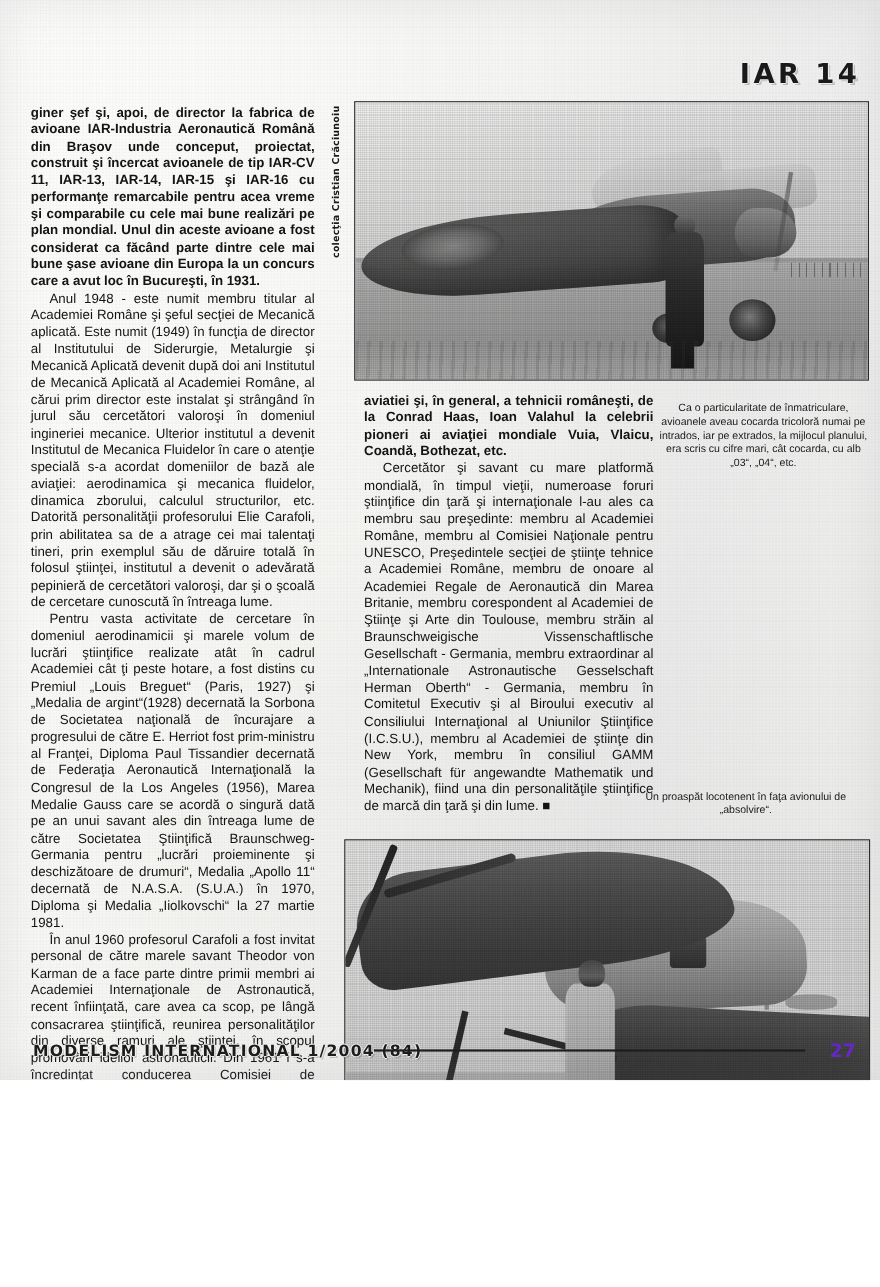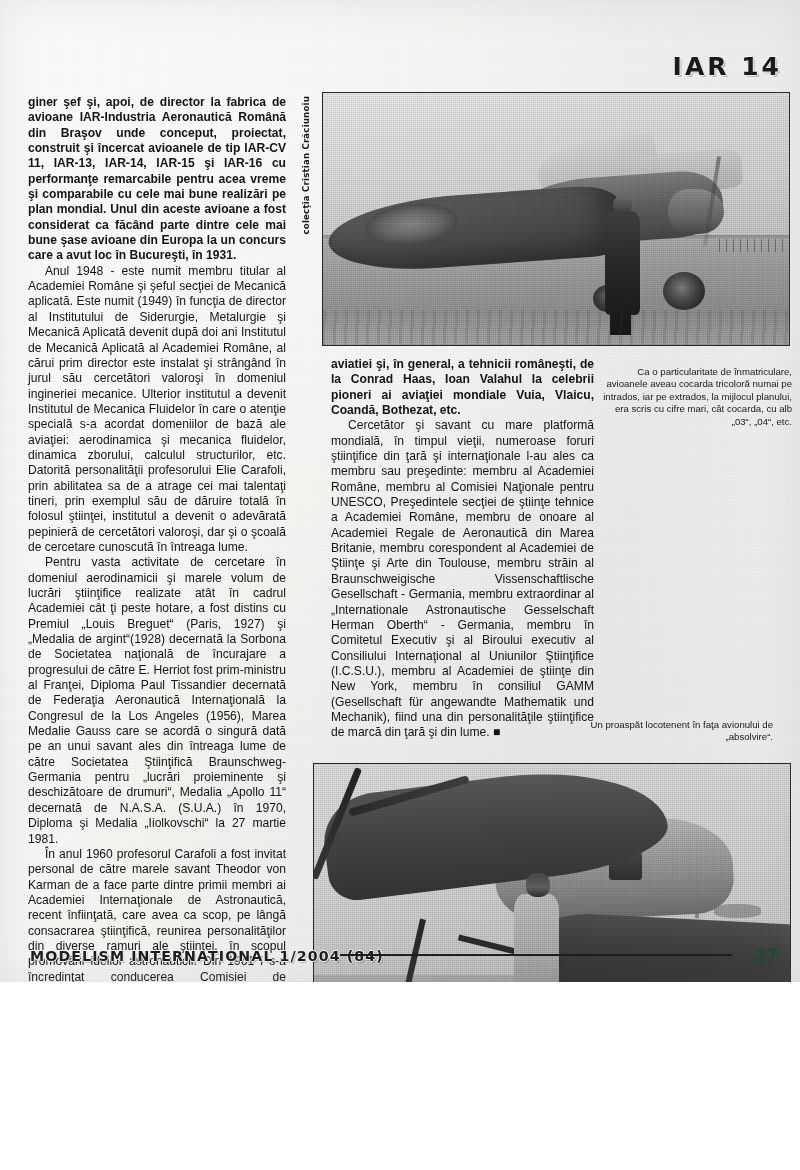--- a/index.html
+++ b/index.html
@@ -82,21 +82,21 @@
   #col-two {
     left: 331px;
     top: 357px;
     width: 263px;
   }
 
   
   .note {
     position: absolute;
     z-index: 20;
-    text-align: right;
+    text-align: center;
     font-size: 9.6px;
     line-height: 12.4px;
     color: #1a1a1a;
   }
   #note-cocarda {
     left: 596px;
     top: 366px;
     width: 196px;
   }
   #note-locotenent {
@@ -380,21 +380,21 @@
     height: 2px;
     background: #1f1f1f;
   }
   .footer-page {
     position: absolute;
     right: 22px;
     bottom: 2px;
     font-family: "DejaVu Sans", sans-serif;
     font-weight: 700;
     font-size: 17px;
-    color: #14532d;
+    color: #6d28d9;
   }
 </style>
 </head>
 <body>
 
 <div class="page">
 
   <div class="masthead">
     <div class="masthead-title">IAR 14</div>
   </div>

